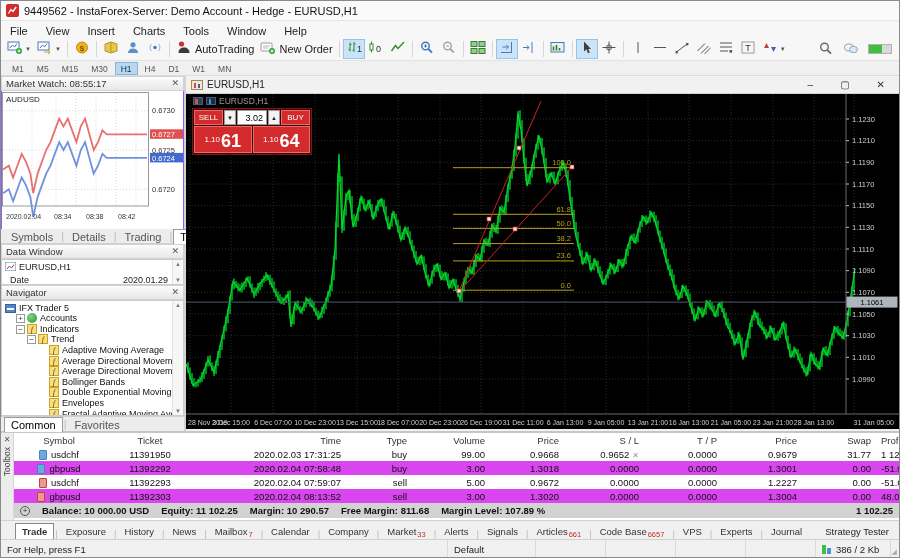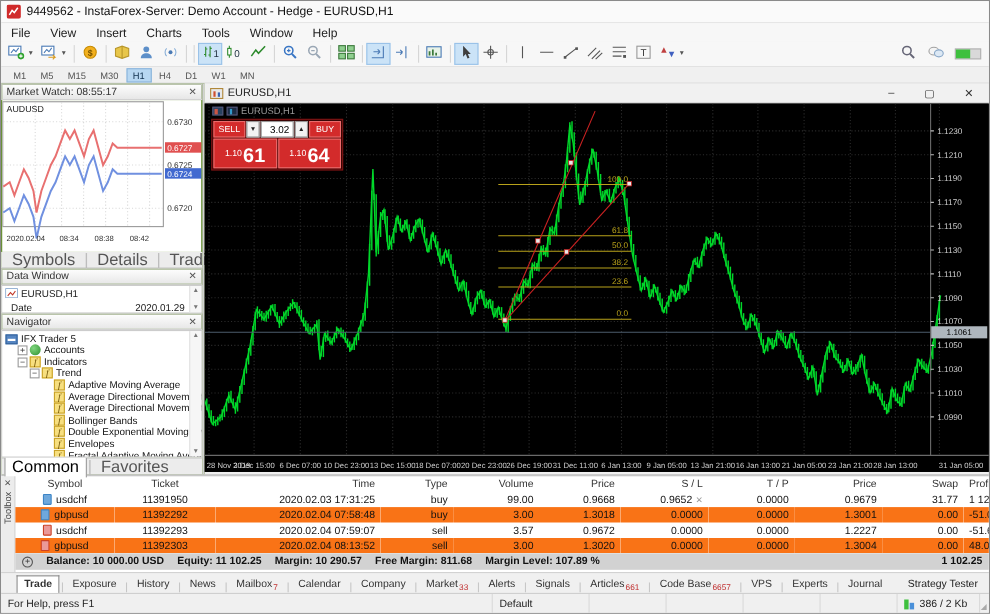--- a/index.html
+++ b/index.html
@@ -22,25 +22,25 @@
 .caret{font-size:6px;color:#555;margin-left:2px}
 .tright{margin-left:auto;display:flex;align-items:center;gap:9px;padding-right:7px}
 .connbar{width:24px;height:10px;background:#d9d9d9;border:1px solid #b2b2b2;position:relative}
 .connbar i{position:absolute;left:0;top:0;bottom:0;width:13px;background:#3ec03e;display:block}
 
 .tfbar{height:15px;background:#f0f0f0;border-bottom:1px solid #dcdcdc;display:flex;align-items:center;padding-left:5px;gap:1px}
 .tf{font-size:8.5px;color:#555;padding:0 5px;height:13px;line-height:12px;border:1px solid transparent}
 .tf.active{background:#b8d8f2;border-color:#8ab4da;color:#10304d}
 
 .main{display:flex;height:355px}
-.left{width:185px;flex:0 0 185px;display:flex;flex-direction:column;background:#4d7c0f;border-right:2px solid #d2d2d2}
+.left{width:185px;flex:0 0 185px;display:flex;flex-direction:column;background:#8b5cf6;border-right:2px solid #d2d2d2}
 .phead{height:15px;background:linear-gradient(#fdfdfd,#e7e7e7);border:1px solid #d2d2d2;display:flex;align-items:center;padding:0 4px;font-size:9.5px;color:#333}
 .phead .xbtn{margin-left:auto;font-size:9px;color:#555;line-height:9px}
 .mw-chart{height:138px;background:#fff;margin:0 1px;position:relative}
-.tabsrow{height:15px;background:#ececec;display:flex;align-items:center;font-size:15px;color:#555;padding:0 3px;border-bottom:1px solid #cfcfcf;white-space:nowrap}
+.tabsrow{height:15px;background:#ececec;display:flex;align-items:center;font-size:11px;color:#555;padding:0 3px;border-bottom:1px solid #cfcfcf;white-space:nowrap}
 .tab{padding:1px 6px;border:1px solid transparent;border-bottom:none}
 .tab.active{background:#fff;border-color:#9a9a9a;color:#000}
 .pipe{color:#bdbdbd;padding:0 1px}
 .dw-body{height:26px;background:#fff;border:1px solid #cccccc;font-size:9px;position:relative;overflow:hidden}
 .dw-row{display:flex;align-items:center;height:13px;padding:0 3px;color:#222}
 .dw-row .val{margin-left:auto;padding-right:12px}
 .scrollcol{position:absolute;right:0;top:0;bottom:0;width:11px;border-left:1px solid #e0e0e0;display:flex;flex-direction:column;justify-content:space-between;align-items:center;font-size:6px;color:#777;padding:1px 0;background:#f6f6f6}
 .nav-body{flex:1;background:#fff;border:1px solid #cccccc;overflow:hidden;position:relative}
 .tree{padding-top:1px}
 .tree-row{height:10.6px;display:flex;align-items:flex-end;white-space:nowrap;font-size:9px;color:#111}
@@ -77,21 +77,21 @@
 
 .toolbox{height:89px;display:flex;background:#fff;border-top:2px solid #c6c6c6}
 .tb-strip{width:13px;flex:0 0 13px;background:#ececec;border-right:1px solid #d6d6d6;display:flex;flex-direction:column;align-items:center}
 .tb-strip .xbtn{font-size:8px;color:#555;margin:2px 0 3px}
 .vlabel{writing-mode:vertical-rl;transform:rotate(180deg);font-size:8.5px;color:#444}
 .trade-table{flex:1;min-width:0;display:flex;flex-direction:column}
 table{width:100%;border-collapse:collapse;table-layout:fixed;font-size:9.5px}
 th{font-weight:normal;color:#333;text-align:right;padding:0 5px;height:14px;white-space:nowrap;overflow:hidden}
 th.l,td.l{text-align:center}
 td{text-align:right;padding:0 5px;height:14px;white-space:nowrap;overflow:hidden;color:#111}
-tr.alt{background:#f97316}
+tr.alt{background:#d946ef}
 .symico{display:inline-block;width:8px;height:10px;border-radius:1px;margin-right:4px;vertical-align:-2px}
 .symico.buy{background:#6fa8dc;border:1px solid #3d85c6}
 .symico.sell{background:#ea9999;border:1px solid #cc4125}
 .xm{color:#999;font-size:8px;margin-left:3px}
 .balrow{height:15px;background:#d2d2d2;display:flex;align-items:center;font-weight:bold;font-size:9.5px;color:#111;padding:0 6px;gap:12px;white-space:nowrap}
 .balplus{width:10px;height:10px;border:1px solid #555;border-radius:50%;font-size:8px;line-height:8px;text-align:center;color:#333;font-weight:normal;flex:0 0 auto}
 .balprofit{margin-left:auto}
 
 .bottomtabs{height:19px;background:#f0f0f0;display:flex;align-items:flex-end;padding-left:14px;font-size:9.5px;color:#333;border-top:1px solid #d2d2d2;white-space:nowrap}
 .btab{padding:2px 6px;border:1px solid transparent;border-bottom:none}
@@ -174,20 +174,38 @@
           </svg></span>
       </button>
       <button class="tbtn">
         <span class="icon"><svg width="16" height="15" viewBox="0 0 16 15" fill="none" stroke-width="1">
             <circle cx="8" cy="7.5" r="1.8" fill="#4a7ab5" stroke="none"></circle>
             <path d="M4.5 11a5 5 0 0 1 0-7M11.5 4a5 5 0 0 1 0 7" stroke="#8ab0d8"></path>
           </svg></span>
       </button>
     </span>
     <span class="tsep"></span>
+    <span class="tgroup">
+      <button class="tbtn">
+        <span class="icon"><svg width="16" height="15" viewBox="0 0 16 15" fill="none" stroke-width="1">
+            <circle cx="5.5" cy="4" r="2.6" fill="#c93232" stroke="none"></circle>
+            <path d="M2.5 13c0-3.8 2.2-5.6 5.5-5.6 3 0 5.5 1.8 5.5 5.6z" fill="#3a3a3a" stroke="none"></path>
+          </svg></span>
+        <span class="tlabel">AutoTrading</span>
+      </button>
+      <button class="tbtn">
+        <span class="icon"><svg width="16" height="15" viewBox="0 0 16 15" fill="none" stroke-width="1">
+            <rect x="1" y="3" width="11" height="8" rx="1" fill="#fff" stroke="#999"></rect>
+            <path d="M3 6h7M3 8h5" stroke="#b5b5b5"></path>
+            <circle cx="12" cy="11" r="3" fill="#2fa32f" stroke="none"></circle>
+            <path d="M12 9.4v3.2M10.4 11h3.2" stroke="#fff"></path>
+          </svg></span>
+        <span class="tlabel">New Order</span>
+      </button>
+    </span>
     <span class="tsep"></span>
     <span class="tgroup">
       <button class="tbtn active">
         <span class="icon"><svg width="16" height="15" viewBox="0 0 16 15" fill="none" stroke-width="1">
             <path d="M4 2.5v9M2.5 9.5H4M4 4.5h1.5" stroke="#2e8b2e"></path>
             <path d="M8 2v10M6.5 10H8M8 4h1.5" stroke="#2e8b2e"></path>
             <text x="11" y="12" font-size="9" fill="#234" stroke="none">1</text>
           </svg></span>
       </button>
       <button class="tbtn">
@@ -1021,21 +1039,21 @@
             <td>0.0000</td>
             <td>1.3001</td>
             <td>0.00</td>
             <td>-51.00</td>
           </tr>
           <tr>
             <td class="l"><span class="symico sell"></span>usdchf</td>
             <td class="l">11392293</td>
             <td>2020.02.04 07:59:07</td>
             <td>sell</td>
-            <td>3.57</td>
+            <td>5.00</td>
             <td>0.9672</td>
             <td>0.0000</td>
             <td>0.0000</td>
             <td>1.2227</td>
             <td>0.00</td>
             <td>-51.64</td>
           </tr>
           <tr class="alt">
             <td class="l"><span class="symico sell"></span>gbpusd</td>
             <td class="l">11392303</td>

